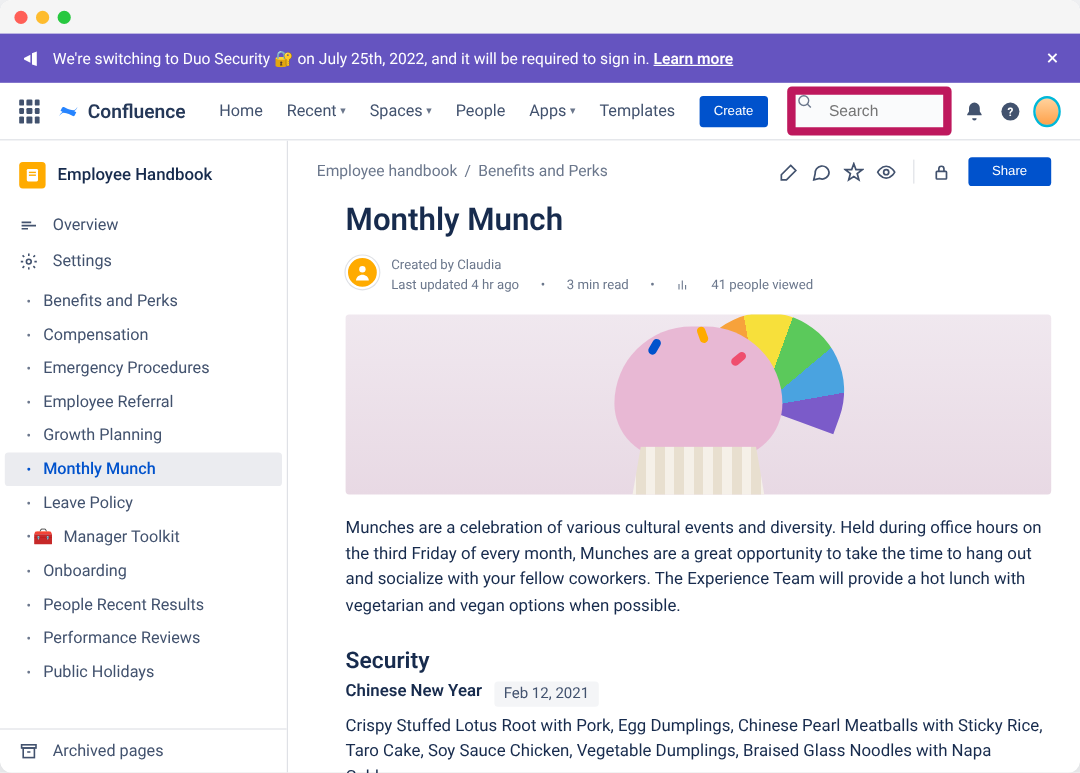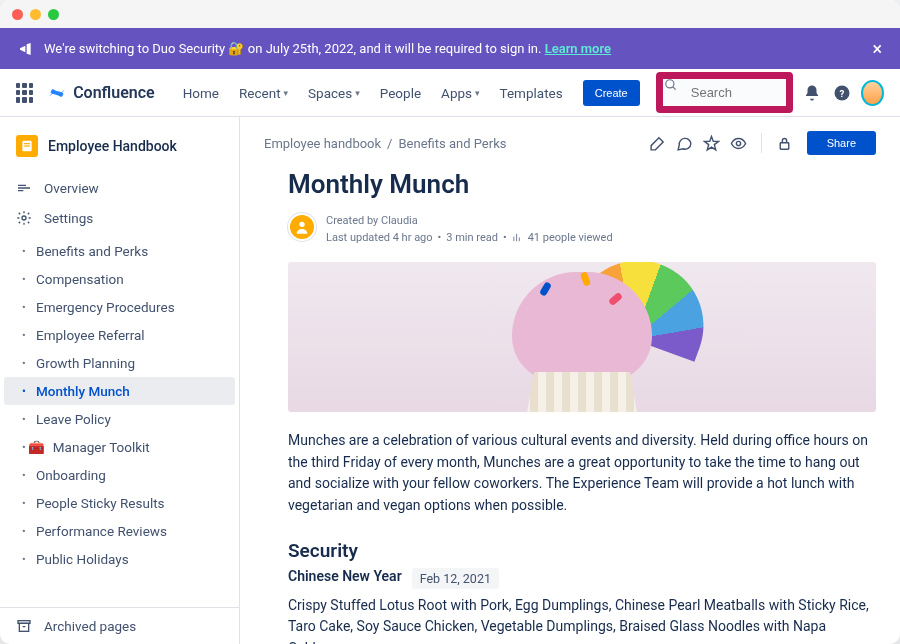--- a/index.html
+++ b/index.html
@@ -4,21 +4,21 @@
 <style>
 * { box-sizing: border-box; margin: 0; padding: 0; }
 body { font-family: -apple-system, BlinkMacSystemFont, "Segoe UI", Roboto, sans-serif; font-size: 14px; color: #172b4d; background: #f4f5f7; }
 .window { width: 900px; height: 644px; background: #fff; border-radius: 10px; overflow: hidden; box-shadow: 0 10px 40px rgba(0,0,0,0.15); margin: 0 auto; display: flex; flex-direction: column; }
 .titlebar { height: 28px; background: #f5f5f5; display: flex; align-items: center; padding: 0 12px; gap: 7px; }
 .dot { width: 11px; height: 11px; border-radius: 50%; }
 .dot.r{background:#ff5f57}.dot.y{background:#febc2e}.dot.g{background:#28c840}
 
 .banner { background:#6554c0; color:#fff; padding:10px 18px; display:flex; align-items:center; gap:10px; font-size:13px; }
 .banner .msg { flex:1; }
-.banner .msg a { color:#5eead4; font-weight:600; text-decoration:underline; }
+.banner .msg a { color:#ffffff; font-weight:600; text-decoration:underline; }
 .banner .close { cursor:pointer; font-size:18px; }
 .megaphone { width:16px; height:16px; display:inline-block; }
 
 .topnav { height:48px; border-bottom:1px solid #dfe1e6; display:flex; align-items:center; padding:0 16px; gap:8px; }
 .appswitch { width:20px; height:20px; display:grid; grid-template-columns:repeat(3,1fr); grid-template-rows:repeat(3,1fr); gap:2px; cursor:pointer; }
 .appswitch span { background:#42526e; border-radius:1px; }
 .brand { display:flex; align-items:center; gap:6px; margin-left:6px; font-weight:600; color:#253858; font-size:16px; }
 .brand svg { width:20px; height:20px; }
 .navlinks { display:flex; align-items:center; gap:4px; margin-left:12px; }
 .navlink { padding:6px 8px; color:#42526e; font-size:13.5px; cursor:pointer; display:flex; align-items:center; gap:3px; border-radius:3px; }
@@ -59,21 +59,21 @@
 .page-actions .pa { cursor:pointer; display:flex; }
 .page-actions svg{width:17px;height:17px;}
 .share-btn { background:#0052cc; color:#fff; border:none; padding:6px 20px; border-radius:3px; font-size:11px; font-weight:500; cursor:pointer; margin-left:4px; }
 .divider-v { width:1px; height:20px; background:#dfe1e6; margin:0 4px; }
 
 .content { flex:1; overflow-y:auto; padding:0 24px 24px 48px; }
 .title { font-size:26px; font-weight:600; color:#172b4d; margin-top:4px; }
 .byline { display:flex; gap:10px; margin-top:14px; align-items:flex-start; }
 .byline .av { width:28px; height:28px; border-radius:50%; background:#ffab00; border:2px solid #fff; box-shadow:0 0 0 1px #dfe1e6; display:flex; align-items:center; justify-content:center; }
 .byline .meta { font-size:11px; color:#6b778c; line-height:1.5; }
-.byline .meta .row2{display:flex;gap:5px;align-items:center;}
+.byline .meta .row2{display:flex;gap:18px;align-items:center;}
 .hero { margin-top:16px; height:150px; border-radius:3px; overflow:hidden; position:relative; background:linear-gradient(180deg,#f0e8ef 0%,#e8d9e4 100%); }
 .cupcake { position:absolute; left:50%; bottom:-30px; transform:translateX(-50%); width:200px; height:180px; }
 .frosting{position:absolute;top:10px;left:30px;width:140px;height:110px;background:#e8b8d4;border-radius:70px 70px 50px 50px;}
 .liner{position:absolute;bottom:0;left:40px;width:120px;height:70px;background:repeating-linear-gradient(90deg,#f5f0e8 0 8px,#e8dfcf 8px 16px);clip-path:polygon(10% 0,90% 0,100% 100%,0 100%);}
 .rainbow{position:absolute;top:0;right:-30px;width:130px;height:80px;border-radius:130px 130px 0 0;background:conic-gradient(from 270deg at 50% 100%,#ef4e6e 0 30deg,#f7a23b 30deg 60deg,#f7e03b 60deg 90deg,#5bc95b 90deg 120deg,#4aa3e0 120deg 150deg,#7b5bc9 150deg 180deg);transform:rotate(20deg);}
 .sprinkle{position:absolute;width:7px;height:14px;border-radius:4px;}
 .s1{background:#0052cc;top:20px;left:60px;transform:rotate(30deg);}
 .s2{background:#ffab00;top:10px;left:100px;transform:rotate(-20deg);}
 .s3{background:#ef4e6e;top:30px;left:130px;transform:rotate(50deg);}
 
@@ -203,21 +203,21 @@
           <div class="tree-item">Emergency Procedures</div>
           <div class="tree-item">Employee Referral</div>
           <div class="tree-item">Growth Planning</div>
           <div class="tree-item sel">Monthly Munch</div>
           <div class="tree-item">Leave Policy</div>
           <div class="tree-item nobullet" style="padding: 6px 16px 6px 28px; display: flex; align-items: center; gap: 8px; font-size: 13.5px; color: rgb(66, 82, 110); cursor: pointer; margin: 0px 4px; border-radius: 3px;">
             <span style="margin-left:-4px">🧰</span> 
             <span>Manager Toolkit</span>
           </div>
           <div class="tree-item">Onboarding</div>
-          <div class="tree-item">People Sticky Results</div>
+          <div class="tree-item">People Recent Results</div>
           <div class="tree-item">Performance Reviews</div>
           <div class="tree-item">Public Holidays</div>
         </div>
       <div class="archived">
         <svg viewBox="0 0 24 24" fill="none" stroke="currentColor" stroke-width="2">
             <rect x="3" y="4" width="18" height="4"></rect>
             <rect x="5" y="8" width="14" height="12"></rect>
             <path d="M10 13h4"></path>
           </svg>
         <span>Archived pages</span>

